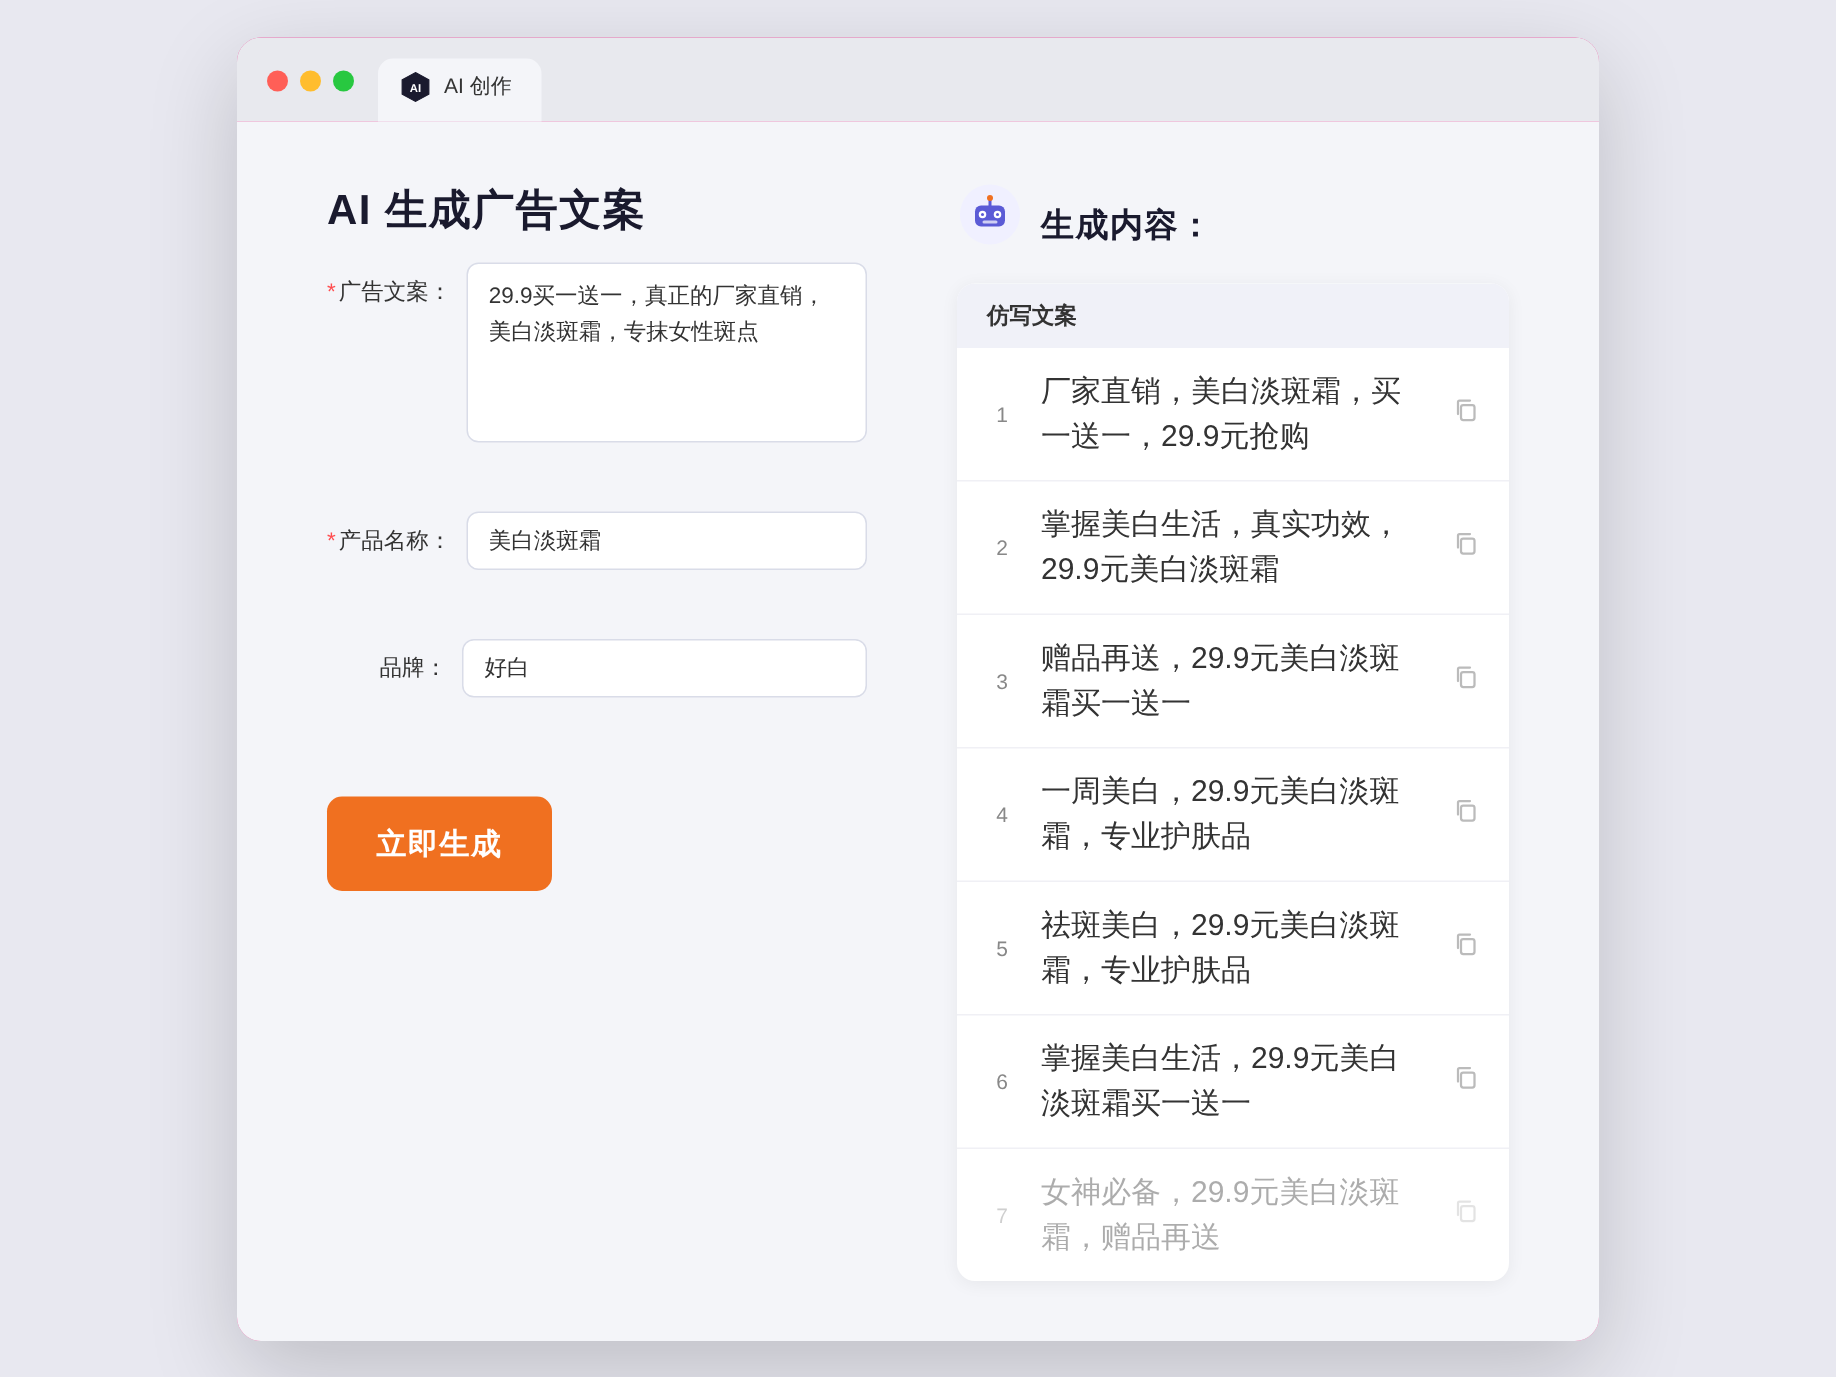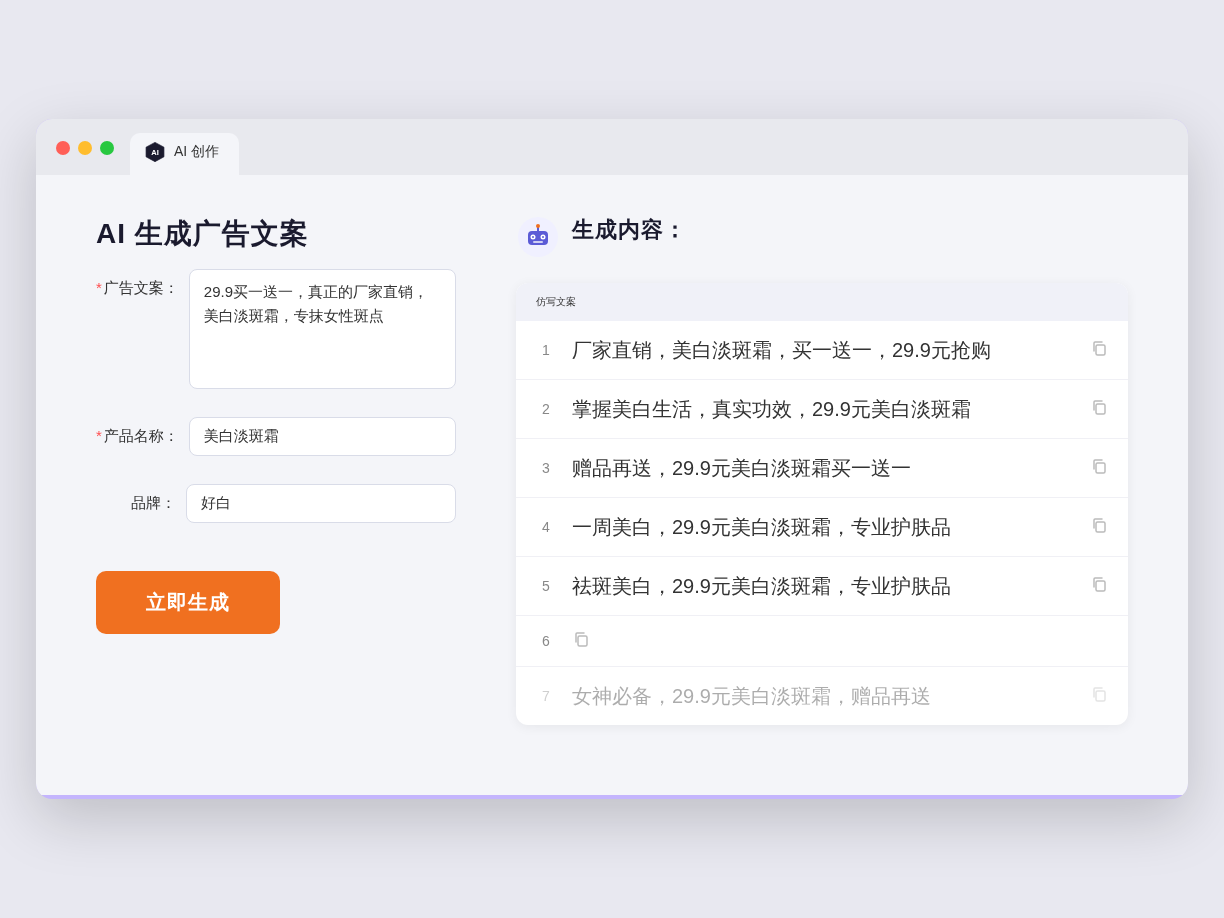--- a/index.html
+++ b/index.html
@@ -6,23 +6,23 @@
     body {
       background: #e8e8f0;
       display: flex;
       align-items: center;
       justify-content: center;
       min-height: 100vh;
       font-family: -apple-system, 'PingFang SC', 'Microsoft YaHei', sans-serif;
     }
 
     .browser-window {
-      width: 1152px;
+      width: 908px;
       min-height: 680px;
-      background: #c4b5fd;
+      background: #ec4899;
       border-radius: 16px;
       box-shadow: 0 20px 60px rgba(0,0,0,0.18);
       overflow: hidden;
       position: relative;
     }
 
     
     .browser-titlebar {
       background: #e8e9ee;
       padding: 14px 20px 0 20px;
@@ -81,21 +81,21 @@
       font-size: 28px;
       font-weight: 700;
       color: #1a1a2e;
       margin-bottom: 16px;
       letter-spacing: 1px;
     }
 
     .form-row {
       display: flex;
       align-items: flex-start;
-      margin-bottom: 28px;
+      margin-bottom: 46px;
       gap: 10px;
       justify-content: space-between;
     }
 
     .form-label {
       font-size: 15px;
       color: #333;
       white-space: nowrap;
       padding-top: 10px;
       min-width: 80px;
@@ -123,38 +123,38 @@
     textarea.form-input {
       min-height: 120px;
       line-height: 1.6;
     }
 
     .generate-btn {
       background: #f07020;
       color: white;
       border: none;
       border-radius: 10px;
-      padding: 18px 50px;
+      padding: 18px 33px;
       font-size: 20px;
       font-weight: 600;
       cursor: pointer;
       margin-top: 20px;
       letter-spacing: 1px;
       font-family: inherit;
       transition: background 0.2s;
     }
 
     
     .right-panel {
       flex: 1;
     }
 
     .result-header {
       display: flex;
-      align-items: flex-start;
+      align-items: flex-end;
       gap: 12px;
       margin-bottom: 24px;
     }
 
     .robot-icon-wrap {
       width: 44px;
       height: 44px;
     }
 
     .result-title {
@@ -167,22 +167,22 @@
     .result-card {
       background: white;
       border-radius: 12px;
       overflow: hidden;
       box-shadow: 0 2px 12px rgba(0,0,0,0.06);
     }
 
     .result-card-header {
       background: #f0f1f8;
       padding: 12px 20px;
-      font-size: 10px;
-      font-weight: 400;
+      font-size: 15px;
+      font-weight: 700;
       color: #333;
     }
 
     .result-list {
       padding: 0;
     }
 
     .result-item {
       display: flex;
       align-items: center;
@@ -323,20 +323,21 @@
             <div class="result-item">
               <span class="result-number">5</span>
               <span class="result-text">祛斑美白，29.9元美白淡斑霜，专业护肤品</span>
               <span style="cursor: pointer;"><svg width="18" height="18" viewBox="0 0 18 18" fill="none" xmlns="http://www.w3.org/2000/svg">
       <rect x="6" y="6" width="9" height="10" rx="1.5" stroke="#bbb" stroke-width="1.5" fill="none"></rect>
       <path d="M4 12V4a1 1 0 0 1 1-1h7" stroke="#bbb" stroke-width="1.5" stroke-linecap="round" fill="none"></path>
     </svg></span>
             </div>
             <div class="result-item">
               <span class="result-number">6</span>
+              <span class="result-text">掌握美白生活，29.9元美白淡斑霜买一送一</span>
               <span style="cursor: pointer;"><svg width="18" height="18" viewBox="0 0 18 18" fill="none" xmlns="http://www.w3.org/2000/svg">
       <rect x="6" y="6" width="9" height="10" rx="1.5" stroke="#bbb" stroke-width="1.5" fill="none"></rect>
       <path d="M4 12V4a1 1 0 0 1 1-1h7" stroke="#bbb" stroke-width="1.5" stroke-linecap="round" fill="none"></path>
     </svg></span>
             </div>
             <div class="result-item faded">
               <span class="result-number">7</span>
               <span class="result-text">女神必备，29.9元美白淡斑霜，赠品再送</span>
               <span style="cursor: pointer;"><svg width="18" height="18" viewBox="0 0 18 18" fill="none" xmlns="http://www.w3.org/2000/svg">
       <rect x="6" y="6" width="9" height="10" rx="1.5" stroke="#bbb" stroke-width="1.5" fill="none"></rect>

